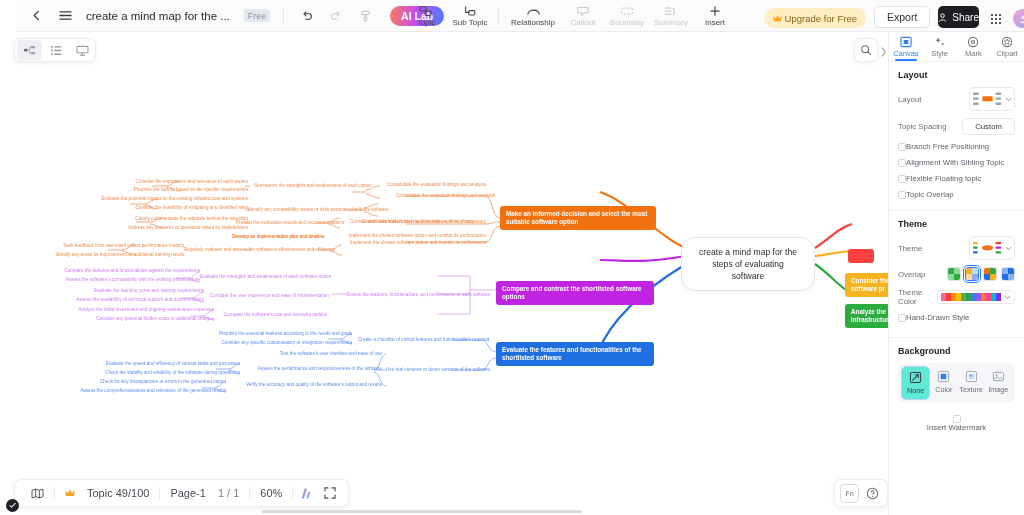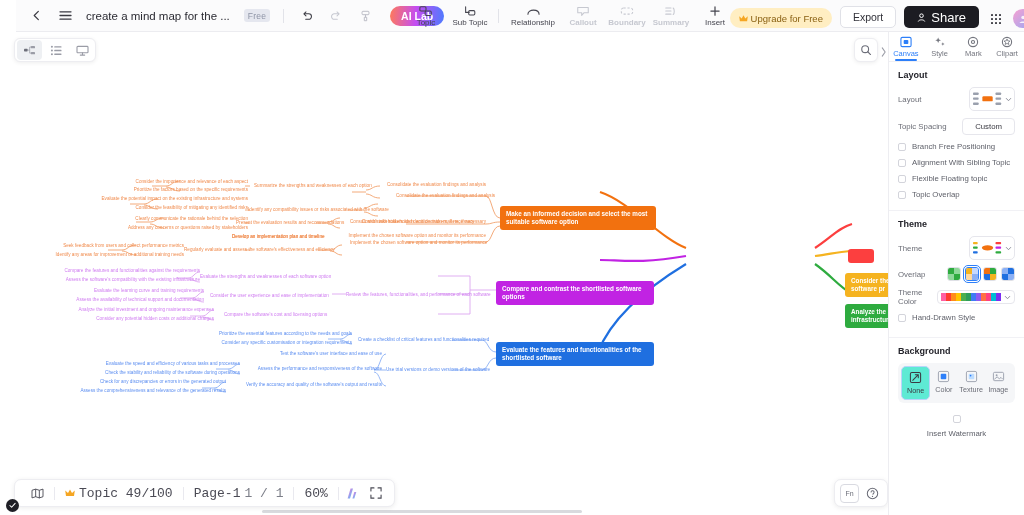--- a/index.html
+++ b/index.html
@@ -35,36 +35,36 @@
     color:#fff; font-size:10.5px; display:flex; align-items:center;
     font-weight:bold; cursor:pointer;
   }
 
   .tb-center{ position:absolute; left:388px; top:0; height:32px; display:flex; align-items:center; gap:0px; }
   .tool{
     width:44px; height:32px; display:flex; flex-direction:column;
     align-items:center; justify-content:center; gap:1px; cursor:pointer;
     color:#45454f;
   }
-  .tool.disabled{ color:#c6c8d0; cursor:default;font-weight:bold; }
+  .tool.disabled{ color:#c6c8d0; cursor:default; }
   .tool .lbl{ font-size:8px; line-height:8px; }
   .tool svg{ display:block; }
 
   .tb-right{ position:absolute; right:8px; top:0; height:28px; display:flex; align-items:flex-end; gap:8px; }
   .upgrade{
     height:20px; border-radius:10px; padding:0 9px; display:flex; align-items:center; gap:3px;
     background:#ffeec2; color:#8a6113; font-size:9.5px; cursor:pointer;
   }
   .btn-export{
     height:22px; padding:0 12px; border:1px solid #e0e1e7; border-radius:5px;
     background:#fff; font-size:10.5px; color:#32323a; display:flex; align-items:center; cursor:pointer;
   }
   .btn-share{
-    height:22px; padding:0 13px; border-radius:5px; background:#1c1c22; color:#fff;
-    font-size:13px; display:flex; align-items:center; gap:5px; cursor:pointer;
+    height:22px; padding:0 0; border-radius:5px; background:#1c1c22; color:#fff;
+    font-size:10px; display:flex; align-items:center; gap:5px; cursor:pointer;
   }
   .grid-ico{ width:18px;height:18px;display:flex;align-items:center;justify-content:center;cursor:pointer;}
   .avatar{
     width:19px;height:19px;border-radius:50%;
     background:linear-gradient(135deg,#f8a0d0,#9aa8f5); cursor:pointer;
     display:flex;align-items:center;justify-content:center;color:#fff;font-size:9px;
   }
 
   
   .canvas{
@@ -107,22 +107,22 @@
     padding:8px 14px; box-shadow:0 1px 3px rgba(0,0,0,.05);
   }
 
   
   .statusbar{
     position:absolute; left:14px; bottom:8px; height:28px;
     background:#fff; border:1px solid #ededf1; border-radius:7px;
     box-shadow:0 1px 5px rgba(0,0,0,.08);
     display:flex; align-items:center; padding:0 6px; gap:0px; z-index:30;
   }
-  .sb-item{ display:flex;align-items:center;gap:4px;padding:0 10px;height:18px;
-            font-size:13px;color:#4a4a54;cursor:pointer;white-space:nowrap;font-family:Liberation Mono, monospace;}
+  .sb-item{ display:flex;align-items:center;gap:12px;padding:0 10px;height:18px;
+            font-size:11px;color:#4a4a54;cursor:pointer;white-space:nowrap;}
   .sb-sep{ width:1px;height:13px;background:#e9e9ef; }
   .statusbar-right{
     position:absolute; right:136px; bottom:8px; height:28px;
     background:#fff;border:1px solid #ededf1;border-radius:7px;
     box-shadow:0 1px 5px rgba(0,0,0,.08);
     display:flex;align-items:center;padding:0 5px;gap:4px; z-index:30;
   }
   .rb-btn{ width:19px;height:19px;display:flex;align-items:center;justify-content:center;
            border-radius:4px;cursor:pointer;color:#6a6c77;font-size:10px;}
   .rb-btn.boxed{ border:1px solid #d9dae1; border-radius:4px; font-size:7px; }
@@ -161,21 +161,21 @@
   .prow{ display:flex;align-items:center;justify-content:space-between;margin-bottom:7px; }
   .plabel{ font-size:7.8px;color:#6b6d76; }
   .layout-pick{
     width:46px;height:24px;border:1px solid #e6e6ec;border-radius:5px;background:#fff;
     display:flex;align-items:center;justify-content:center;gap:2px;cursor:pointer;
   }
   .btn-custom{
     border:1px solid #e6e6ec;border-radius:4px;background:#fff;font-size:7.8px;color:#3a3a42;
     padding:3px 12px;cursor:pointer;
   }
-  .chkrow{ display:flex;align-items:center;gap:6px;margin-bottom:7px;cursor:pointer; }
+  .chkrow{ display:flex;align-items:center;margin-bottom:7px;cursor:pointer; }
   .chk{ width:8px;height:8px;border:1px solid #d3d4db;border-radius:2px;background:#fff;flex:none; }
   .chktxt{ font-size:7.8px;color:#5d5f68; }
   .rainbow-opts{ display:flex;gap:4px; }
   .rb-sw{ width:14px;height:14px;border-radius:3px;border:1px solid #dfe0e6;
           display:grid;grid-template-columns:1fr 1fr;grid-template-rows:1fr 1fr;overflow:hidden;cursor:pointer;}
   .rb-sw.sel{ outline:1.5px solid #2d7ff9; outline-offset:1px; border-color:#2d7ff9; }
   .theme-color-bar{
     display:flex;align-items:center;gap:0;border:1px solid #e6e6ec;border-radius:4px;
     background:#fff;padding:2px 3px;cursor:pointer;
   }
@@ -393,20 +393,21 @@
     <path d="M214 278 C 208 278, 208 284, 202 284 M214 288 C 208 288, 208 285, 202 285 M202 284 L 190 284" stroke="#dda6f0" stroke-width=".9" fill="none"></path>
 
     <path d="M496 320 C 488 320, 488 308, 482 308 M496 326 C 488 326, 488 338, 482 338" stroke="#8bb0f5" stroke-width=".9" fill="none"></path>
     <path d="M482 308 L 452 308 M482 338 L 452 338" stroke="#8bb0f5" stroke-width=".9" fill="none"></path>
     <path d="M352 302 C 346 302, 346 307, 340 307 M352 312 C 346 312, 346 308, 340 308 M340 307 L 328 307" stroke="#8bb0f5" stroke-width=".9" fill="none"></path>
     <path d="M386 322 C 380 322, 380 338, 374 338 M386 338 L 374 338 M386 354 C 380 354, 380 340, 374 340" stroke="#8bb0f5" stroke-width=".9" fill="none"></path>
     <path d="M240 332 C 234 332, 234 337, 228 337 M240 342 C 234 342, 234 338, 228 338 M228 337 L 216 337" stroke="#8bb0f5" stroke-width=".9" fill="none"></path>
     <path d="M226 350 C 220 350, 220 356, 214 356 M226 360 C 220 360, 220 357, 214 357 M214 356 L 202 356" stroke="#8bb0f5" stroke-width=".9" fill="none"></path>
   </svg>
 
+  <div class="central" style="left:681px; top:205px; width:134px;">create a mind map for the steps of evaluating software</div>
 
   <div class="mnode" style="left:500px; top:174px; width:156px; background:#f2710f;">Make an informed decision and select the most suitable software option</div>
 
   <div class="mnode" style="left:496px; top:249px; width:158px; background:#c123e3;">Compare and contrast the shortlisted software options</div>
 
   <div class="mnode" style="left:496px; top:310px; width:158px; background:#1f6fe0;">Evaluate the features and functionalities of the shortlisted software</div>
 
   <div class="mnode" style="left:848px; top:217px; width:26px; height:14px; background:#fc3f3f; padding:0;"></div>
 
   <div class="mnode" style="left:845px; top:241px; width:60px; background:#f5b320;">Consider the software pr</div>

